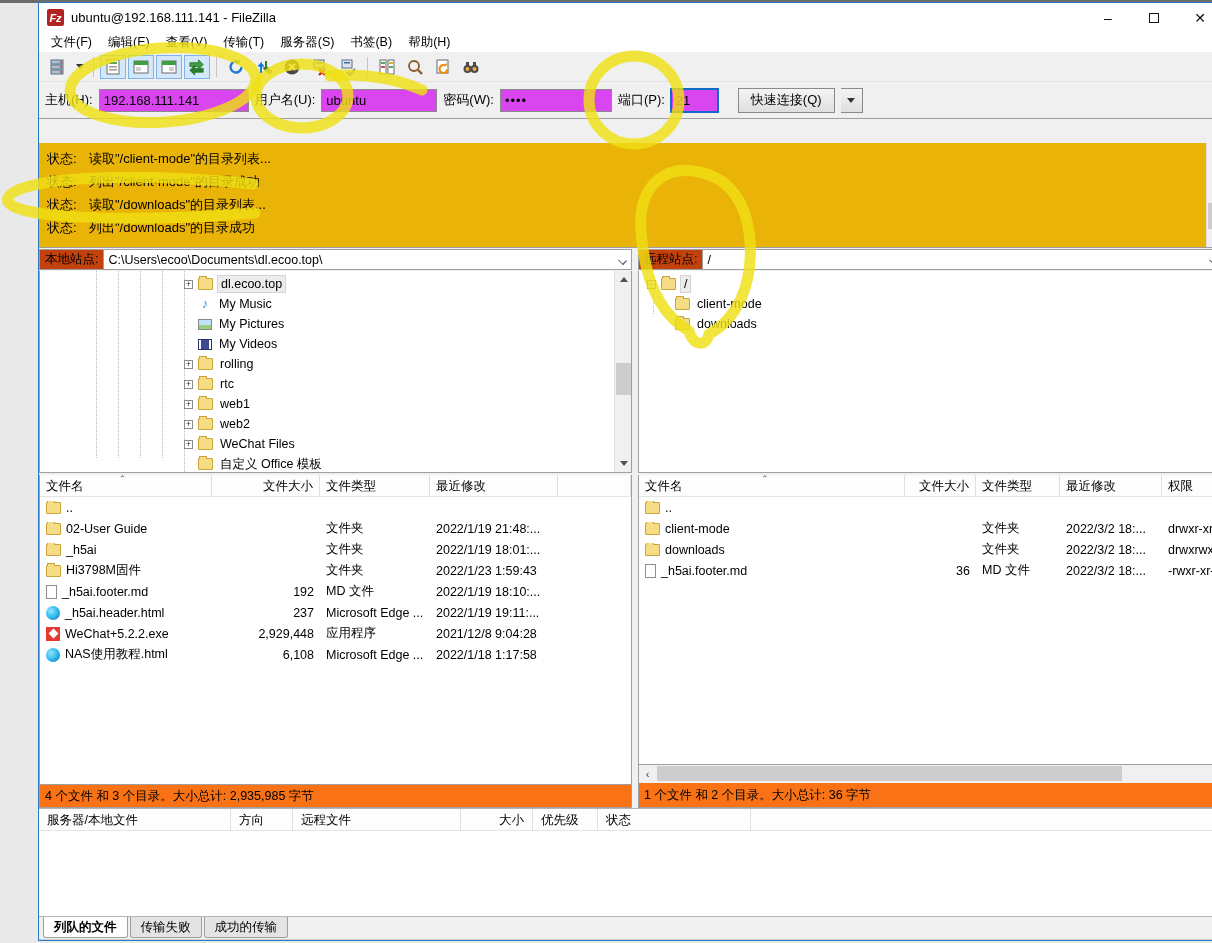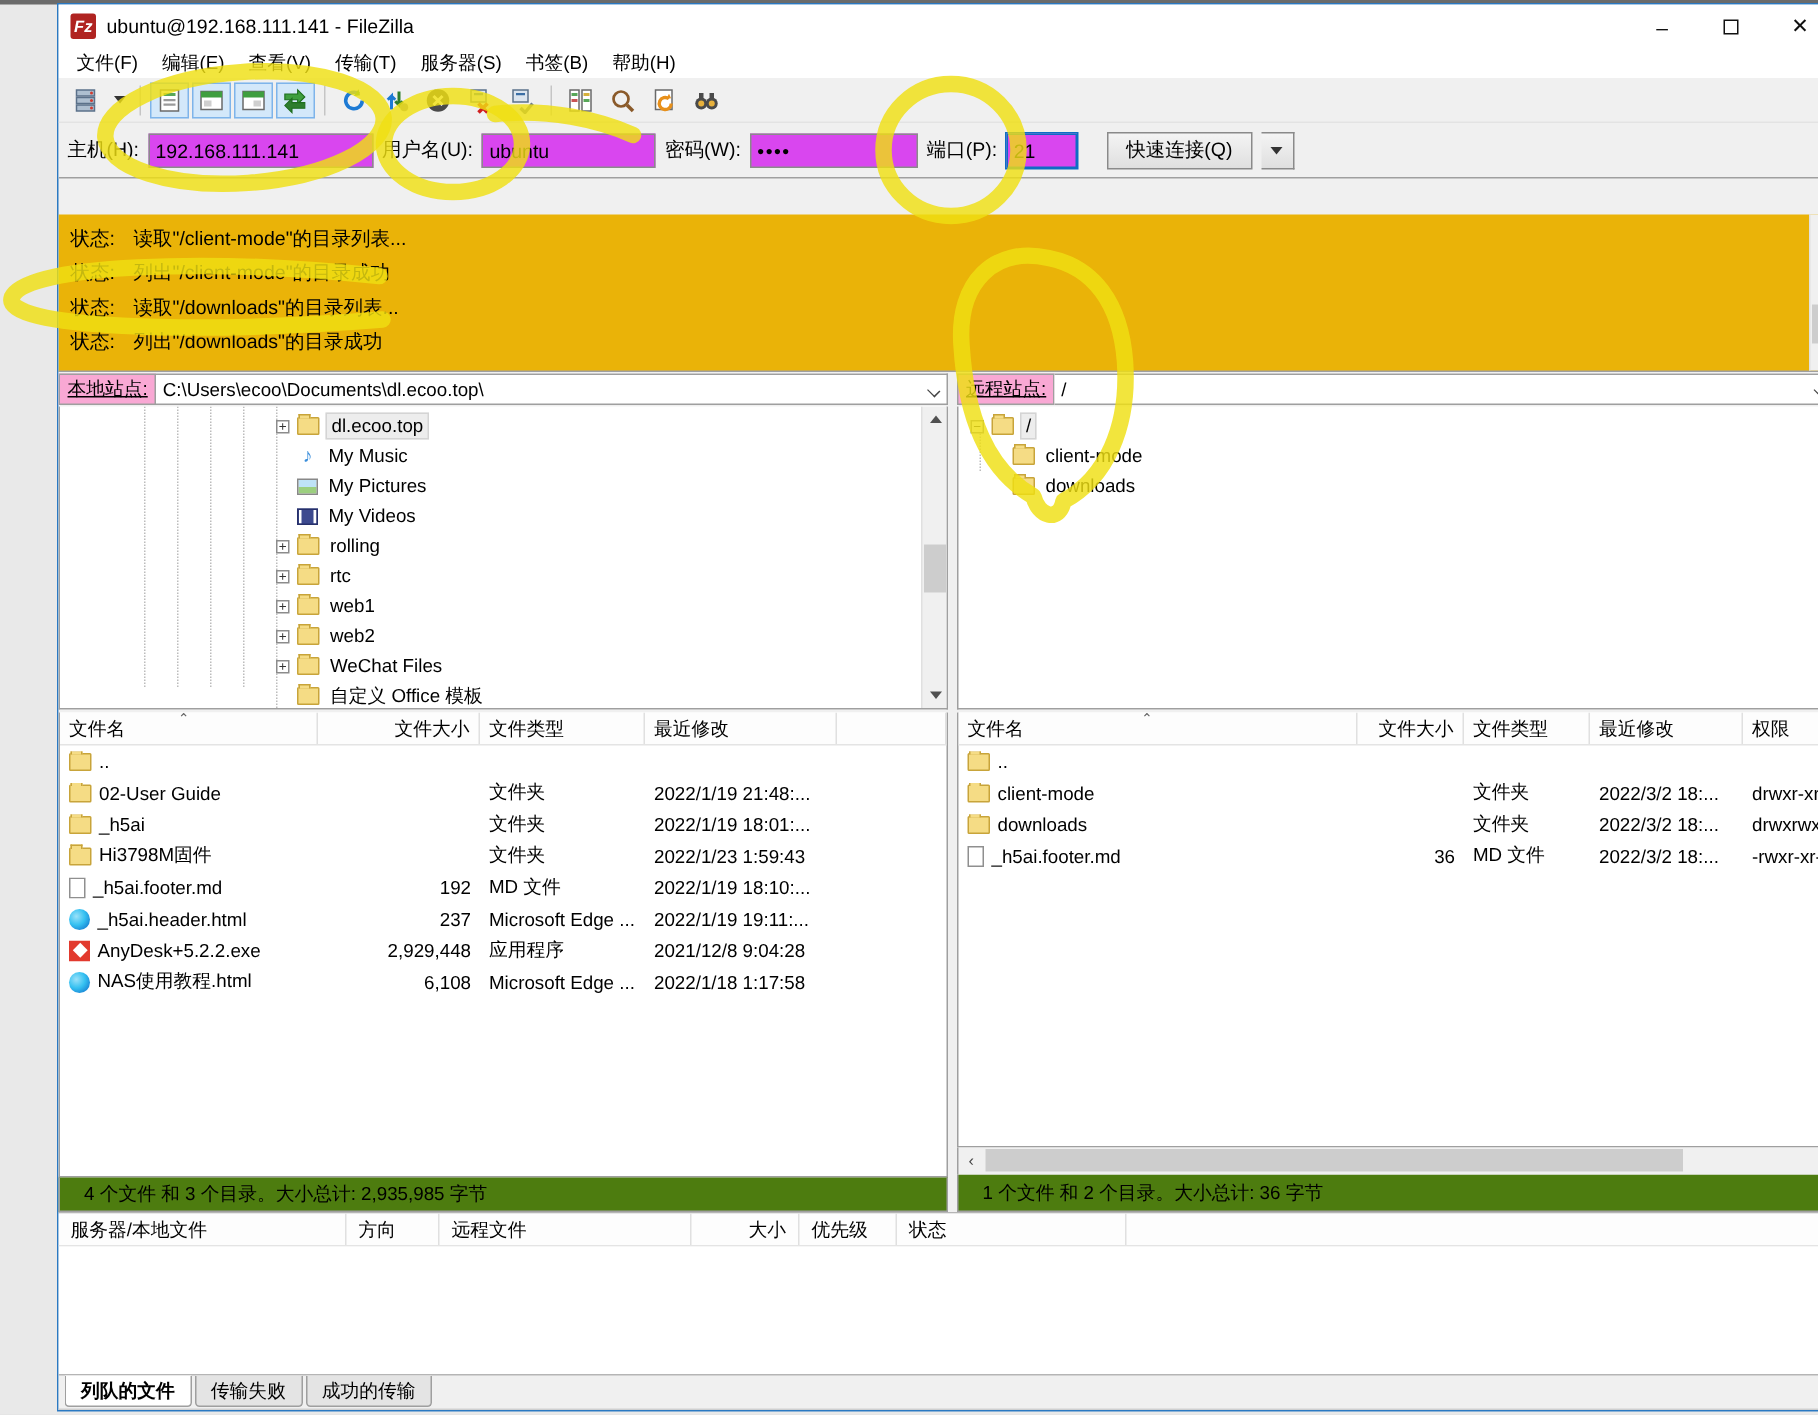--- a/index.html
+++ b/index.html
@@ -53,21 +53,21 @@
   .vs-thumb { position:absolute; left:1px; width:15px; background:#cdcdcd; }
 
   
   .panes { height:560px; display:flex; flex:0 0 auto; }
   .pane { display:flex; flex-direction:column; min-width:0; }
   .pane-local { width:593px; }
   .pane-split { width:6px; background:#f0f0f0; }
   .pane-remote { flex:1; }
 
   .sitebar { height:23px; display:flex; align-items:center; background:#f0f0f0; gap:0; flex:0 0 auto; }
-  .site-label { border:1px solid #9f9f9f; background:#f9a8d4; padding:1px 5px; font-size:12.5px; height:21px; display:flex; align-items:center;text-decoration:underline; }
+  .site-label { border:1px solid #9f9f9f; background:#c2410c; padding:1px 5px; font-size:12.5px; height:21px; display:flex; align-items:center; }
   .site-combo { flex:1; height:21px; background:#fff; border:1px solid #9f9f9f; border-left:none; display:flex; align-items:center; padding:0 4px; position:relative; }
   .combo-chev { position:absolute; right:5px; top:7px; width:7px; height:7px; border-right:1px solid #444; border-bottom:1px solid #444; transform:rotate(45deg) scale(1,.8); }
 
   .tree { height:202px; background:#fff; border:1px solid #9f9f9f; border-top:none; position:relative; overflow:hidden; flex:0 0 auto; }
   .tree-row { height:20px; display:flex; align-items:center; position:relative; }
   .expander { width:9px; height:9px; border:1px solid #8c8c8c; background:#fff; font-size:9px; line-height:7px; text-align:center; color:#333; margin-right:5px; flex:0 0 auto; }
   .guide { position:absolute; top:0; bottom:14px; width:0; border-left:1px dotted #bcbcbc; }
   .tree-label { padding:1px 3px; margin-left:4px; white-space:nowrap; }
   .tree-label.selected { background:#ededed; border:1px solid #d4d4d4; }
 
@@ -94,21 +94,21 @@
   .cell { padding:0 6px; white-space:nowrap; overflow:hidden; }
   .cell.name { display:flex; align-items:center; gap:5px; }
   .grid-local { grid-template-columns:172px 108px 110px 128px 1fr; }
   .grid-remote { grid-template-columns:266px 71px 84px 102px 1fr; }
 
   .hscroll { height:18px; background:#f0f0f0; border-left:1px solid #9f9f9f; border-right:1px solid #9f9f9f; position:relative; flex:0 0 auto; }
   .hs-arrow { position:absolute; top:0; width:17px; height:17px; display:flex; align-items:center; justify-content:center; color:#444; font-size:11px; }
   .hs-left { left:0; } .hs-right { right:0; }
   .hs-thumb { position:absolute; top:1px; height:15px; background:#cdcdcd; }
 
-  .pane-status { height:25px; background:#4d7c0f; border:1px solid #9f9f9f; border-top:none; display:flex; align-items:center; padding:0 16px; font-size:12.5px; flex:1; }
+  .pane-status { height:25px; background:#f97316; border:1px solid #9f9f9f; border-top:none; display:flex; align-items:center; padding:0 5px; font-size:12.5px; flex:1; }
 
   
   .queue { height:108px; display:flex; flex-direction:column; border-top:1px solid #b5b5b5; flex:0 0 auto; }
   .q-header { display:grid; grid-template-columns:192px 62px 168px 72px 65px 153px 1fr; height:22px; background:#fdfdfd; border-bottom:1px solid #e4e4e4; flex:0 0 auto; }
   .q-header .hcell { border-right:1px solid #e0e0e0; padding:3px 8px 0 8px; white-space:nowrap; }
   .q-body { flex:1; background:#fff; }
 
   
   .tabsrow { height:23px; background:#f0f0f0; border-top:1px solid #b5b5b5; display:flex; align-items:flex-start; padding-left:4px; flex:0 0 auto; }
   .tab { height:21px; padding:2px 10px 0 10px; border:1px solid #9f9f9f; border-top:none; background:#e4e4e4; font-size:12.5px; margin-right:2px; border-radius:0 0 3px 3px; }
@@ -457,21 +457,21 @@
                 <span>_h5ai.header.html</span>
               </div>
               <div class="cell right">237</div>
               <div class="cell">Microsoft Edge ...</div>
               <div class="cell">2022/1/19 19:11:...</div>
               <div class="cell"></div>
             </div>
           <div class="fl-row grid-local">
               <div class="cell name">
                 <span class="icon-anydesk"></span>
-                <span>AnyDesk+5.2.2.exe</span>
+                <span>WeChat+5.2.2.exe</span>
               </div>
               <div class="cell right">2,929,448</div>
               <div class="cell">应用程序</div>
               <div class="cell">2021/12/8 9:04:28</div>
               <div class="cell"></div>
             </div>
           <div class="fl-row grid-local">
               <div class="cell name">
                 <span class="icon-edge"></span>
                 <span>NAS使用教程.html</span>

